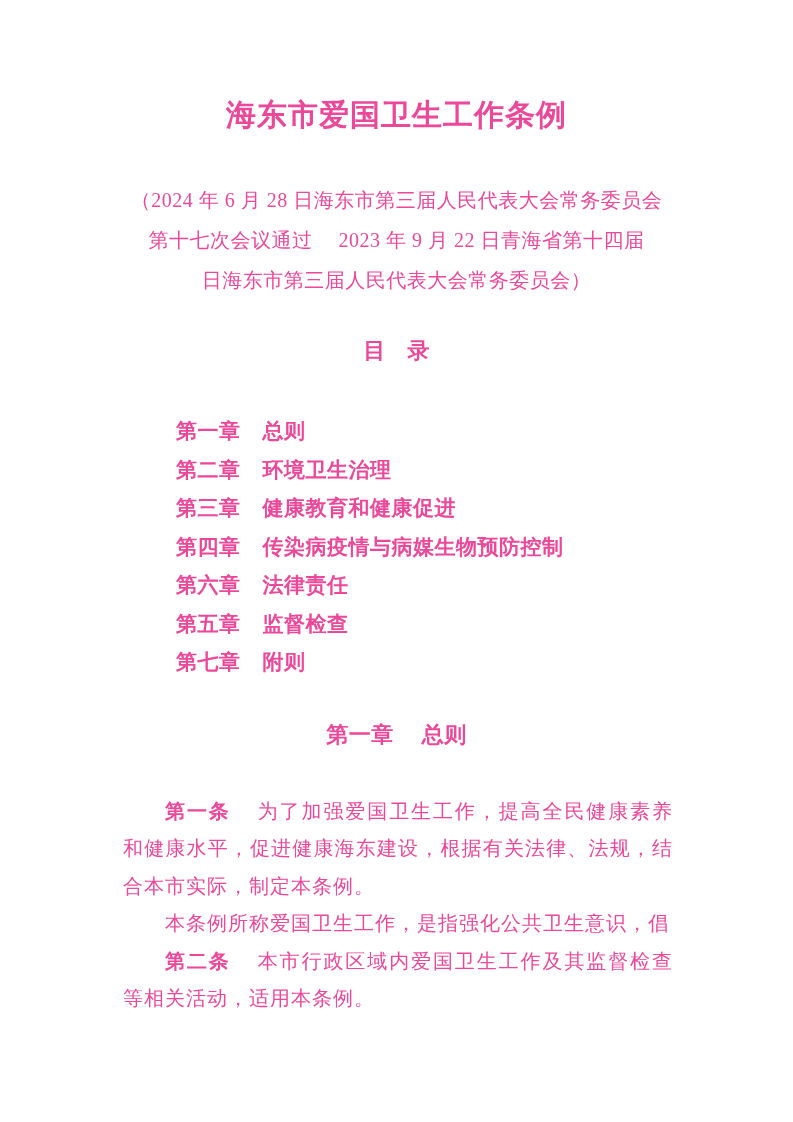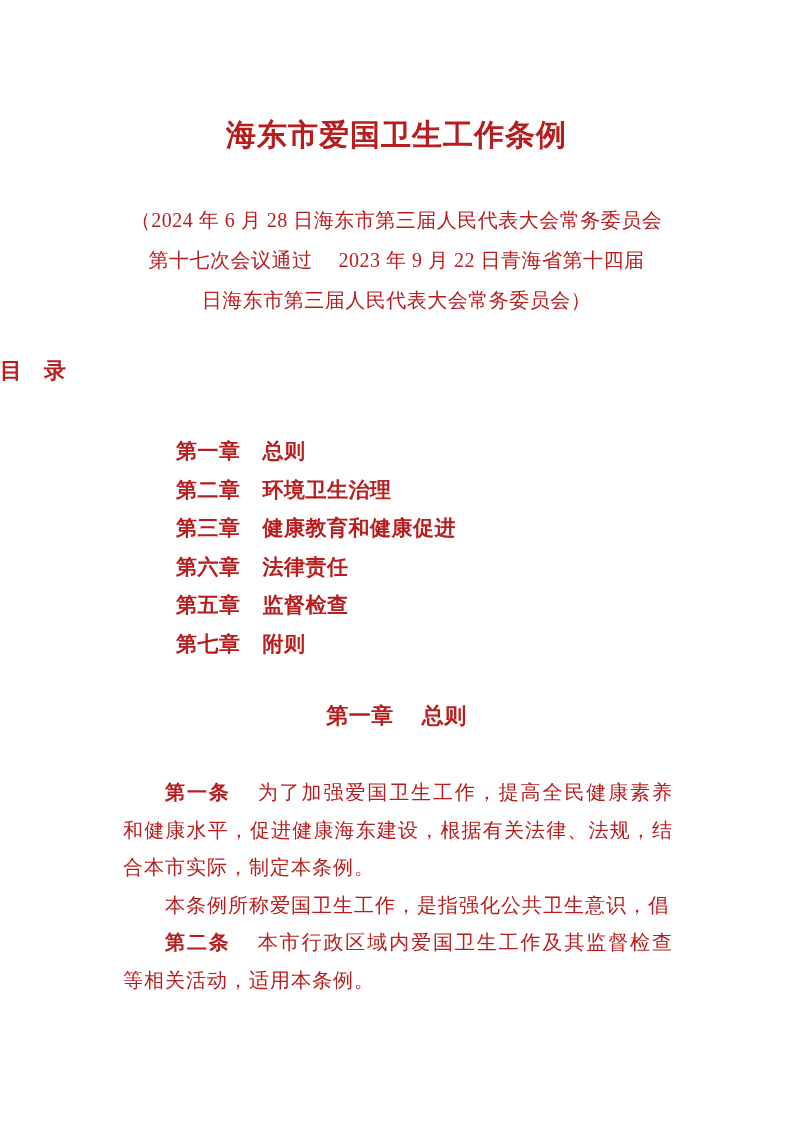--- a/index.html
+++ b/index.html
@@ -7,23 +7,22 @@
   html, body {
     width: 793px;
     background: #ffffff;
   }
 
   .page {
     position: relative;
     width: 793px;
     height: 1100px;
     background: #ffffff;
-    color: #b91c1c;
+    color: #ec4899;
     overflow: hidden;
-    margin-top: 20px;
   }
 
   
   .doc-title {
     margin-top: 96px;
     text-align: center;
     font-family: "Liberation Sans", sans-serif;
     font-weight: 700;
     font-size: 30px;
     line-height: 37px;
@@ -38,21 +37,21 @@
   }
   .preamble-line {
     text-align: center;
     line-height: 40px;
     letter-spacing: 0.5px;
   }
 
   
   .toc-heading {
     margin-top: 35px;
-    text-align: left;
+    text-align: center;
     font-family: "Liberation Sans", sans-serif;
     font-weight: 700;
     font-size: 22px;
     line-height: 32px;
   }
 
   
   .toc {
     margin: 45px 0 0 176px;
   }
@@ -121,20 +120,23 @@
     <div class="toc-row">
       <span class="toc-label">第一章</span><span class="toc-title">总则</span>
     </div>
     <div class="toc-row">
       <span class="toc-label">第二章</span><span class="toc-title">环境卫生治理</span>
     </div>
     <div class="toc-row">
       <span class="toc-label">第三章</span><span class="toc-title">健康教育和健康促进</span>
     </div>
     <div class="toc-row">
+      <span class="toc-label">第四章</span><span class="toc-title">传染病疫情与病媒生物预防控制</span>
+    </div>
+    <div class="toc-row">
       <span class="toc-label">第六章</span><span class="toc-title">法律责任</span>
     </div>
     <div class="toc-row">
       <span class="toc-label">第五章</span><span class="toc-title">监督检查</span>
     </div>
     <div class="toc-row">
       <span class="toc-label">第七章</span><span class="toc-title">附则</span>
     </div>
   </nav>
 

